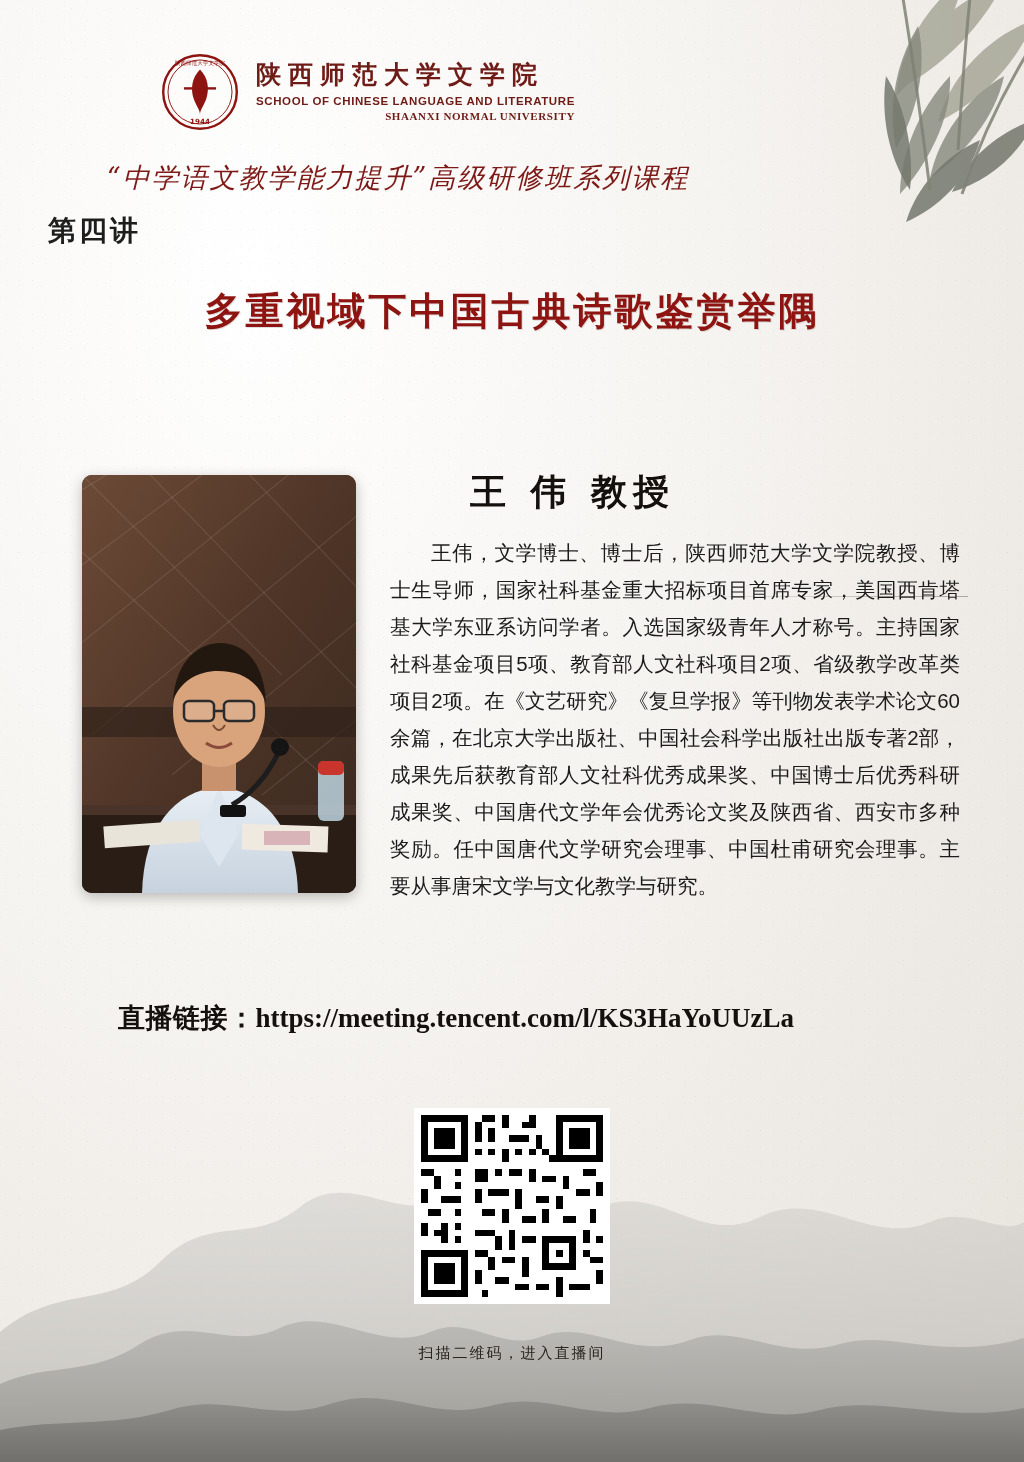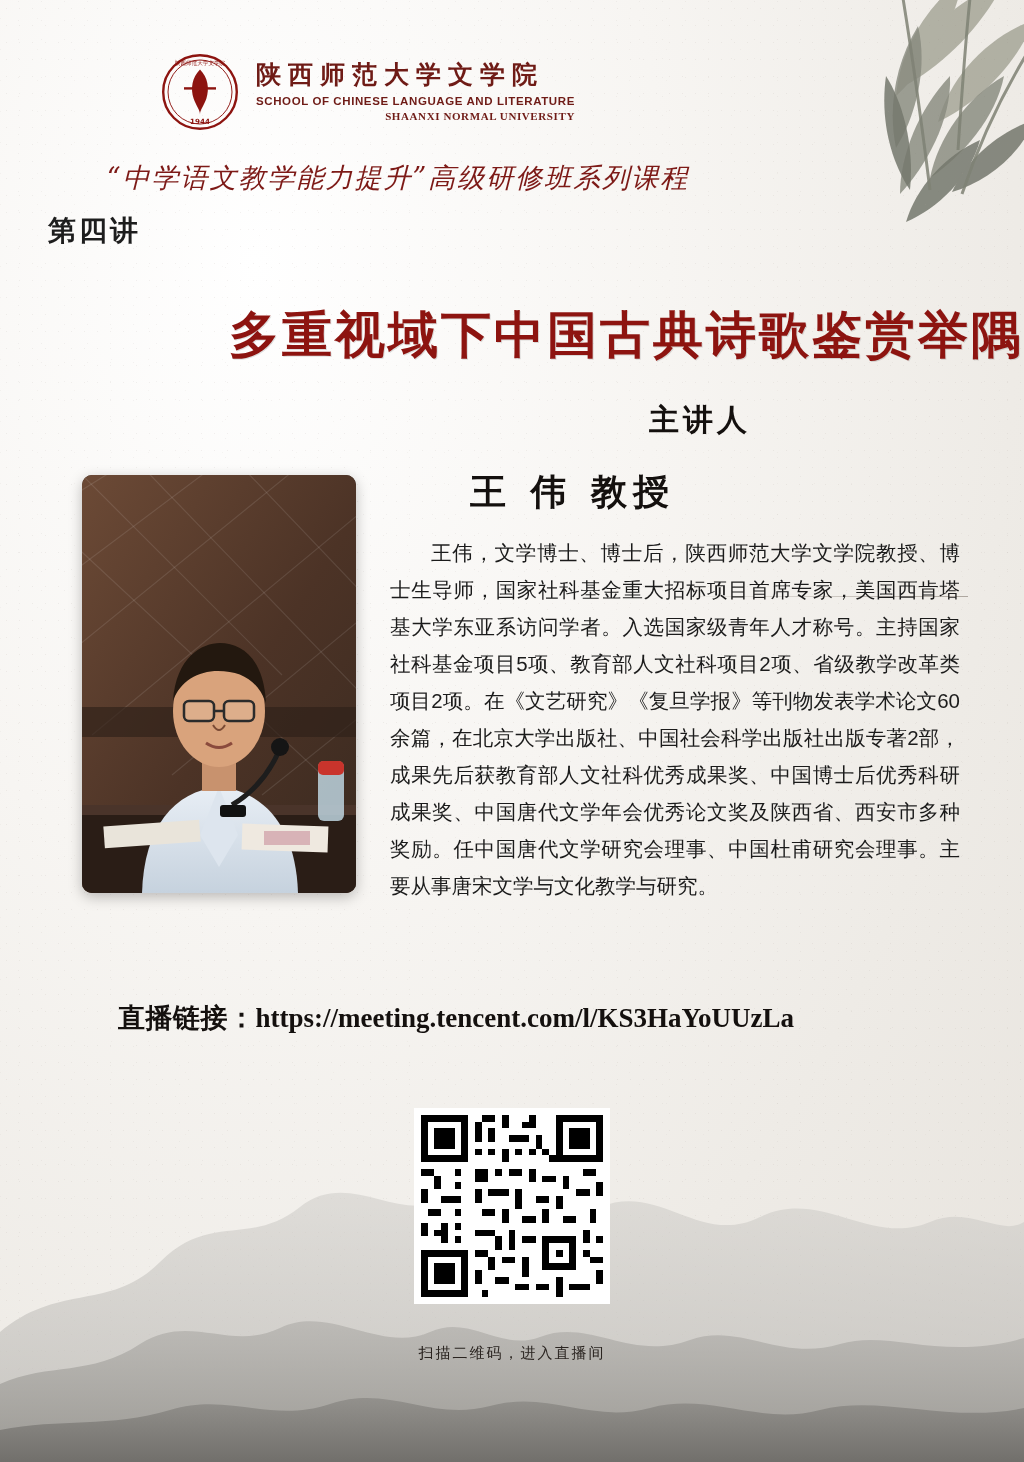--- a/index.html
+++ b/index.html
@@ -124,25 +124,25 @@
     font-size: 28px;
     font-weight: 700;
     letter-spacing: 3px;
     color: #1d1d1d;
     font-family: "DejaVu Serif", serif;
   }
 
   
   .main-title {
     position: absolute;
-    top: 302px;
+    top: 286px;
     left: 0;
     width: 1024px;
-    text-align: right;
-    font-size: 50px;
+    text-align: center;
+    font-size: 38px;
     font-weight: 700;
     letter-spacing: 3px;
     color: #8d1410;
     font-family: "DejaVu Serif", serif;
     text-shadow: 1px 1px 0 rgba(0,0,0,.12);
   }
 
   
   .speaker-label {
     position: absolute;
@@ -305,21 +305,20 @@
       <div class="logo-cn">陕西师范大学文学院</div>
       <div class="logo-en1">SCHOOL OF CHINESE LANGUAGE AND LITERATURE</div>
       <div class="logo-en2">SHAANXI NORMAL UNIVERSITY</div>
     </div>
   </div>
 
   <div class="series">“中学语文教学能力提升”高级研修班系列课程</div>
   <div class="lecture-no">第四讲</div>
   <div class="main-title">多重视域下中国古典诗歌鉴赏举隅</div>
 
-  <div class="speaker-label">主讲人</div>
   <div class="speaker-name">王 伟 教授</div>
   <div class="rule"></div>
 
   <div class="photo">
     <svg viewBox="0 0 274 418" width="274" height="418">
       <defs>
         <linearGradient id="wall" x1="0" y1="0" x2="1" y2="1">
           <stop offset="0%" stop-color="#6c4a36"></stop>
           <stop offset="55%" stop-color="#4c3326"></stop>
           <stop offset="100%" stop-color="#3a2a20"></stop>

